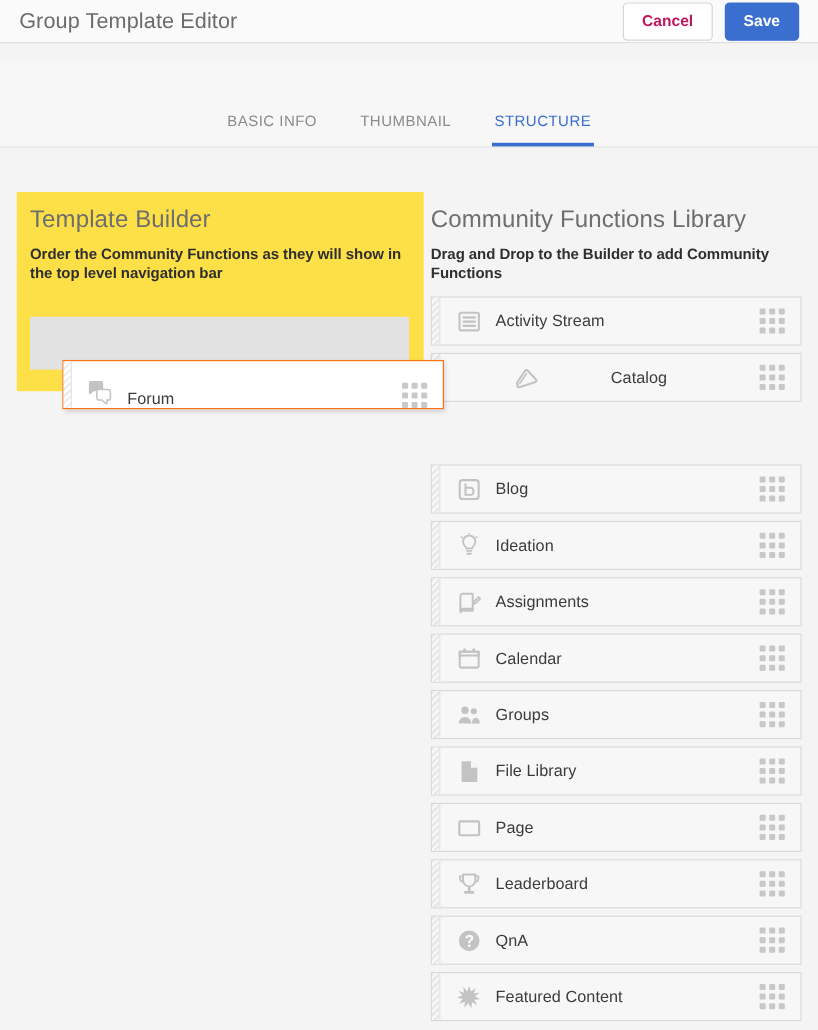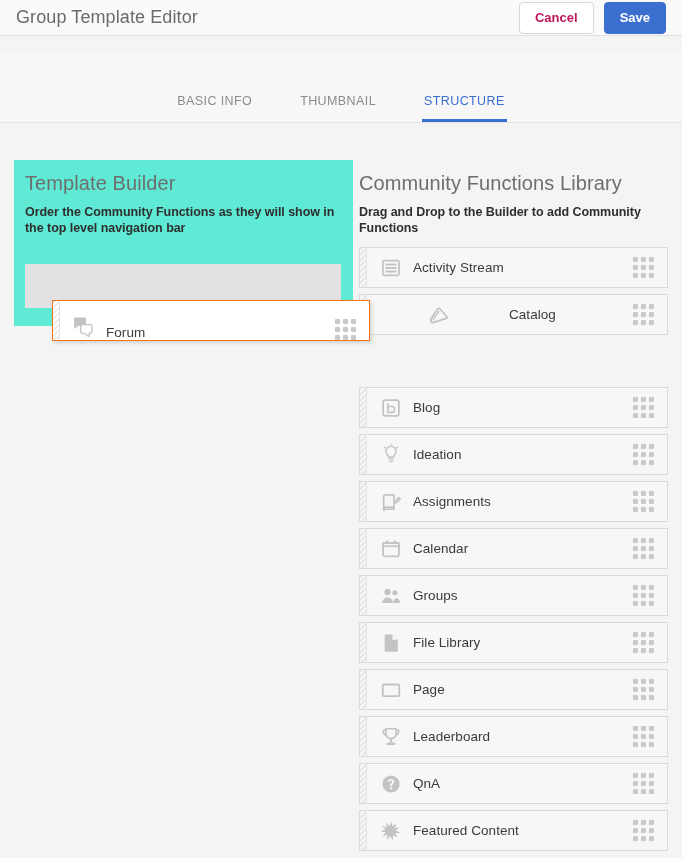--- a/index.html
+++ b/index.html
@@ -62,41 +62,41 @@
   .tabbar {
     position: absolute;
     left: 0; top: 51px;
     width: 682px; height: 72px;
     background: #f7f7f7;
     border-bottom: 1px solid #e3e3e3;
     display: flex;
     align-items: flex-end;
     justify-content: center;
   }
-  .tabs { display: flex; gap: 44px; }
+  .tabs { display: flex; gap: 32px; }
   .tab {
     font-size: 12.5px;
     letter-spacing: .4px;
     color: #8b8b8b;
     padding: 0 2px 11px 2px;
     border-bottom: 3px solid transparent;
     cursor: pointer;
     white-space: nowrap;
   }
   .tab.active {
     color: #3a6fd0;
     border-bottom-color: #3a6fd0;
   }
 
   
   .builder-panel {
     position: absolute;
     left: 14px; top: 160px;
     width: 339px; height: 166px;
-    background: #5eead4;
+    background: #fde047;
   }
   .library-panel {
     position: absolute;
     left: 359px; top: 160px;
     width: 309px;
   }
   .panel-title {
     font-size: 20px;
     color: #6e6e6e;
     font-weight: 400;

